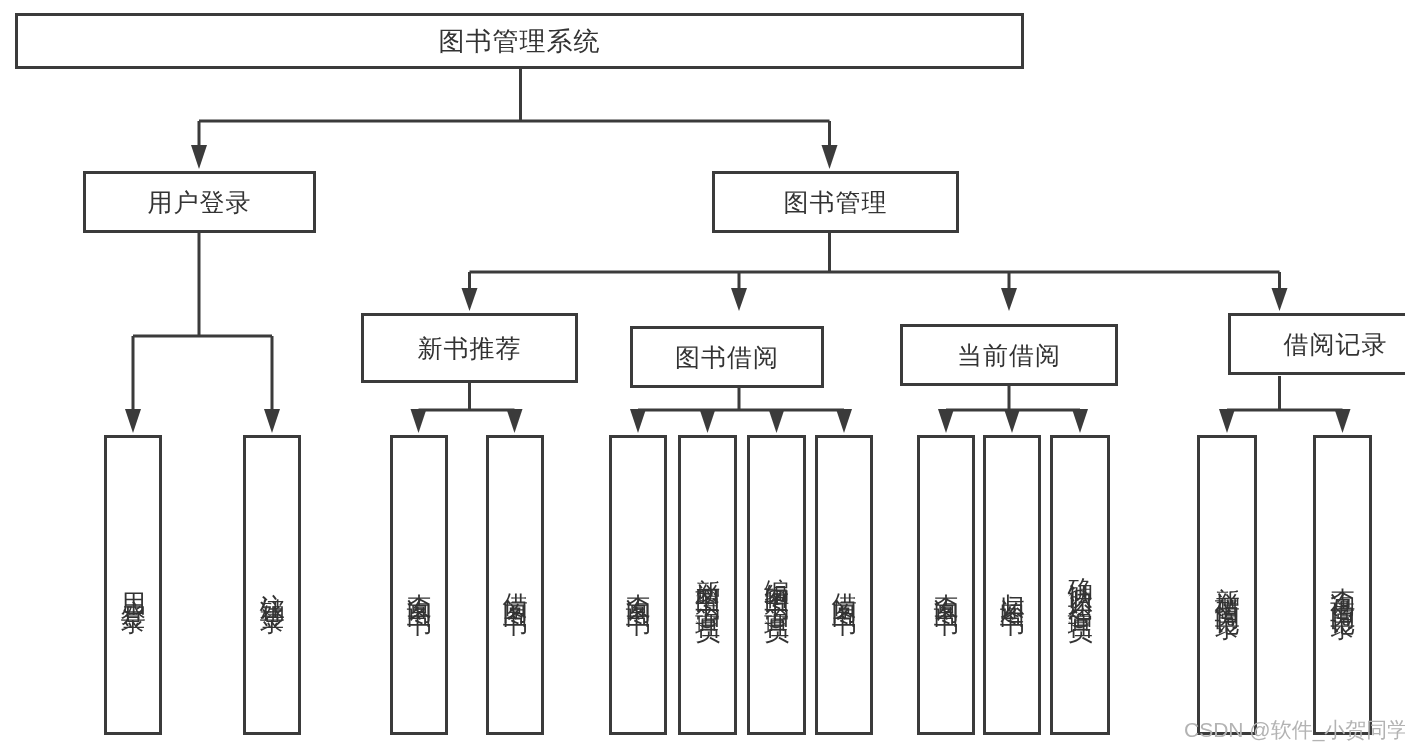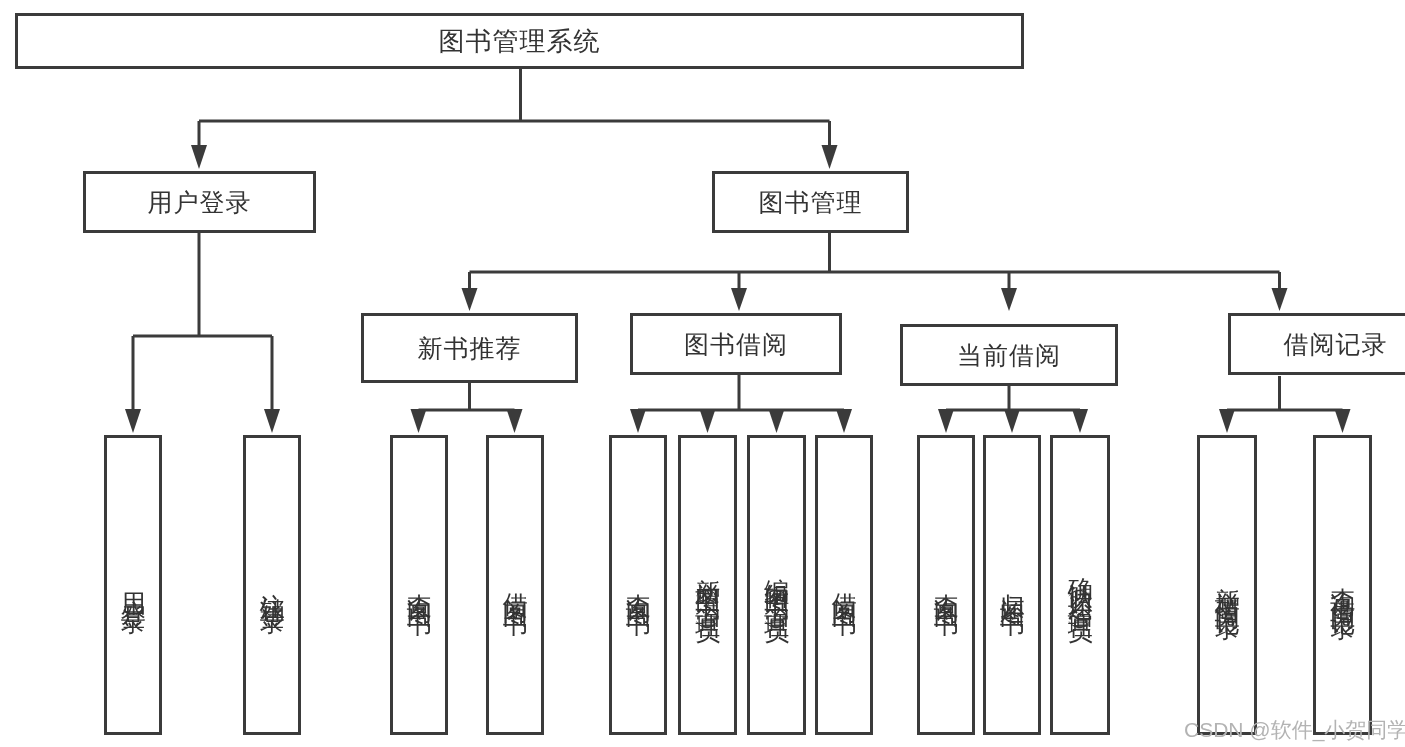--- a/index.html
+++ b/index.html
@@ -105,28 +105,28 @@
     </g>
   </svg>
 
   <div class="box root" style="left:15px; top:13px; width:1009px; height:56px;">
     <span class="hlabel">图书管理系统</span>
   </div>
 
   <div class="box" style="left:83px; top:171px; width:233px; height:62px;">
     <span class="hlabel">用户登录</span>
   </div>
-  <div class="box" style="left:712px; top:171px; width:197px; height:62px;">
+  <div class="box" style="left:712px; top:171px; width:247px; height:62px;">
     <span class="hlabel">图书管理</span>
   </div>
 
   <div class="box" style="left:361px; top:313px; width:217px; height:70px;">
     <span class="hlabel">新书推荐</span>
   </div>
-  <div class="box" style="left:630px; top:313px; width:212px; height:62px;">
+  <div class="box" style="left:630px; top:326px; width:194px; height:62px;">
     <span class="hlabel">图书借阅</span>
   </div>
   <div class="box" style="left:900px; top:324px; width:218px; height:62px;">
     <span class="hlabel">当前借阅</span>
   </div>
   <div class="box" style="left:1228px; top:313px; width:215px; height:62px;">
     <span class="hlabel">借阅记录</span>
   </div>
 
   <div class="box leaf" style="left:104px; top:435px; width:58px; height:300px;">

